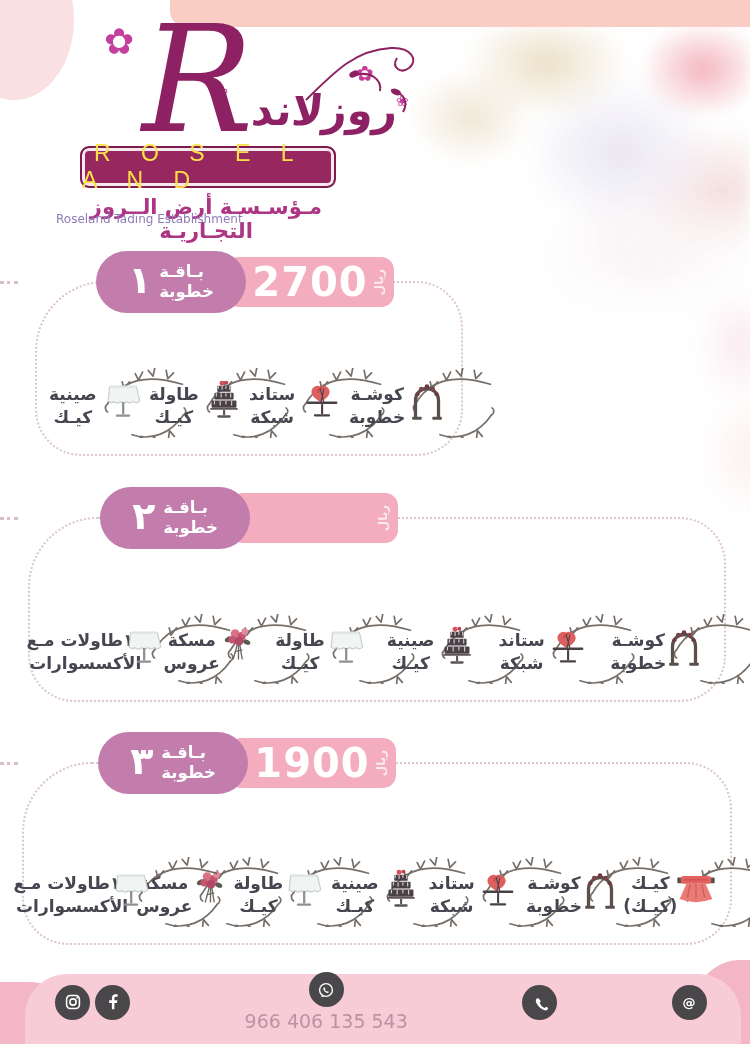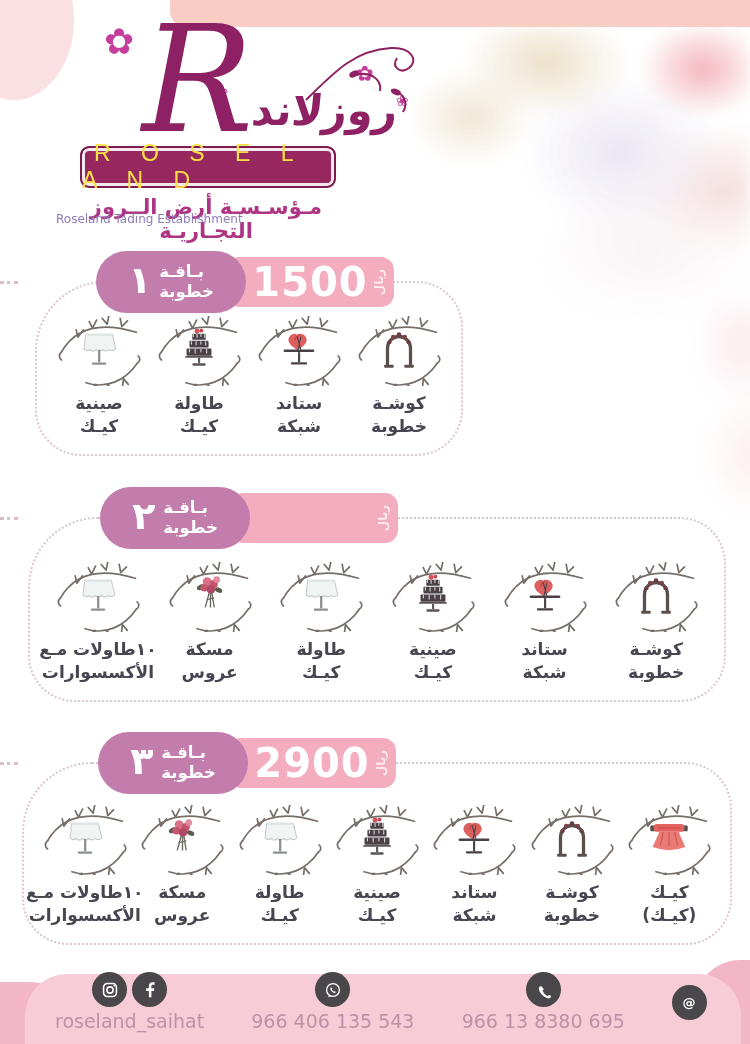--- a/index.html
+++ b/index.html
@@ -57,21 +57,21 @@
         color:rgba(255,255,255,.75);font-size:12px;font-weight:bold;}
   .name-pill{position:absolute;left:0;top:0;width:150px;height:62px;background:#c27dad;
         border-radius:31px;display:flex;align-items:center;justify-content:center;gap:8px;z-index:2;}
   .name-lines{display:flex;flex-direction:column;align-items:flex-end;color:#fff;font-weight:bold;
         font-size:16.5px;line-height:1.2;text-align:center;}
   .pkg-numeral{color:#fff;font-size:38px;font-weight:bold;line-height:1;padding-bottom:4px;}
   .pkg-box{position:absolute;border:2.5px dotted #ddc6cb;border-radius:70px 46px 46px 46px;z-index:1;
         display:flex;align-items:flex-end;}
   .items{display:flex;flex-direction:row;justify-content:space-around;align-items:flex-end;
         width:100%;padding:0 12px 16px 12px;box-sizing:border-box;}
-  .item{display:flex;flex-direction:column;align-items:center;width:100px;}
+  .item{display:flex;flex-direction:row;align-items:center;width:100px;}
   .icon-area{position:relative;width:96px;height:70px;}
   .branches{position:absolute;left:0;top:0;}
   .glyph{position:absolute;left:50%;top:50%;transform:translate(-50%,-52%);}
   .lbl{margin-top:6px;text-align:center;font-weight:bold;color:#474550;font-size:17px;line-height:1.35;
        white-space:nowrap;}
 
   #pkg1-header{left:96px;top:251px;}
   #pkg1-box{left:35px;top:281px;width:424px;height:171px;}
   #pkg2-header{left:100px;top:487px;}
   #pkg2-box{left:28px;top:517px;width:694px;height:181px;}
@@ -122,21 +122,21 @@
     <div class="logo-ar">روزلاند</div>
     <div class="wordmark-box">
       <span class="wordmark">R O S E L A N D</span>
     </div>
     <div class="name-ar">مـؤسـسـة أرض الــروز التجـاريـة</div>
     <div class="name-en">Roseland Tading Establishment</div>
   </div>
 
   <div class="pkg-header" id="pkg1-header">
     <div class="price-pill">
-      <span class="price">1500</span>
+      <span class="price">2700</span>
       <span class="riyal">ريال</span>
     </div>
     <div class="name-pill" dir="rtl">
       <div class="name-lines">
         <span>بـاقـة</span>
         <span>خطوبة</span>
       </div>
       <div class="pkg-numeral">١</div>
     </div>
   </div>
@@ -436,21 +436,21 @@
     <div class="lbl">
       <div class="l1">١٠طاولات مـع</div>
             <div class="l2">الأكسسوارات</div>
     </div>
   </div>
 </div>
   </div>
 
   <div class="pkg-header" id="pkg3-header">
     <div class="price-pill">
-      <span class="price">2900</span>
+      <span class="price">1900</span>
       <span class="riyal">ريال</span>
     </div>
     <div class="name-pill" dir="rtl">
       <div class="name-lines">
         <span>بـاقـة</span>
         <span>خطوبة</span>
       </div>
       <div class="pkg-numeral">٣</div>
     </div>
   </div>
@@ -665,21 +665,20 @@
             <circle cx="24" cy="24" r="6.8"></circle>
             <circle cx="33.2" cy="14.8" r="2" fill="#fff" stroke="none"></circle>
           </svg>
         </span>
         <span class="circle-icon">
           <svg width="22" height="22" viewBox="0 0 48 48">
             <path d="M27 40 V 26 h5.5 l1 -6 H27 v-4 c0 -2 1 -3.2 3.2 -3.2 H34 V 7.3 C32.8 7.1 30.9 7 29.6 7 c-4.8 0 -8 2.9 -8 8.2 V 20 h-6 v6 h6 v14 z" fill="#fff"></path>
           </svg>
         </span>
       </div>
-      <span class="contact-label">roseland_saihat</span>
     </div>
 
     <div class="contact">
       <span class="circle-icon">
         <svg width="22" height="22" viewBox="0 0 48 48">
           <circle cx="24" cy="24" r="14" fill="none" stroke="#fff" stroke-width="3"></circle>
           <path d="M13.5 40 l2.2 -6 4.4 3.6 z" fill="#fff"></path>
           <g transform="translate(12.5,12.5) scale(0.5)">
             <path d="M33.6 29.7c-1.4-1.3-3.2-1.2-4.3.1l-1 1.2c-2.1-.9-4.3-2.5-6-4.2-1.7-1.7-3.3-3.9-4.2-6l1.2-1c1.3-1.1 1.4-2.9.1-4.3l-2.6-2.8c-1.2-1.3-3.1-1.4-4.4-.2-1.1 1-1.8 2.5-1.6 4.1.4 3.9 3 8.6 6.8 12.4 3.8 3.8 8.5 6.4 12.4 6.8 1.6.2 3.1-.5 4.1-1.6 1.2-1.3 1.1-3.2-.2-4.4z" fill="#fff"></path>
           </g>
@@ -689,21 +688,20 @@
     </div>
 
     <div class="contact">
       <span class="circle-icon">
         <svg width="22" height="22" viewBox="0 0 48 48">
           <g transform="translate(3,3) scale(1.1)">
             <path d="M33.6 29.7c-1.4-1.3-3.2-1.2-4.3.1l-1 1.2c-2.1-.9-4.3-2.5-6-4.2-1.7-1.7-3.3-3.9-4.2-6l1.2-1c1.3-1.1 1.4-2.9.1-4.3l-2.6-2.8c-1.2-1.3-3.1-1.4-4.4-.2-1.1 1-1.8 2.5-1.6 4.1.4 3.9 3 8.6 6.8 12.4 3.8 3.8 8.5 6.4 12.4 6.8 1.6.2 3.1-.5 4.1-1.6 1.2-1.3 1.1-3.2-.2-4.4z" fill="#fff"></path>
           </g>
         </svg>
       </span>
-      <span class="contact-label">966 13 8380 695</span>
     </div>
 
     <div class="contact">
       <span class="circle-icon">
         <svg width="24" height="24" viewBox="0 0 48 48">
           <text x="24" y="33" text-anchor="middle" font-family="DejaVu Sans, sans-serif" font-size="26" font-weight="bold" fill="#fff">@</text>
         </svg>
       </span>
     </div>
 

